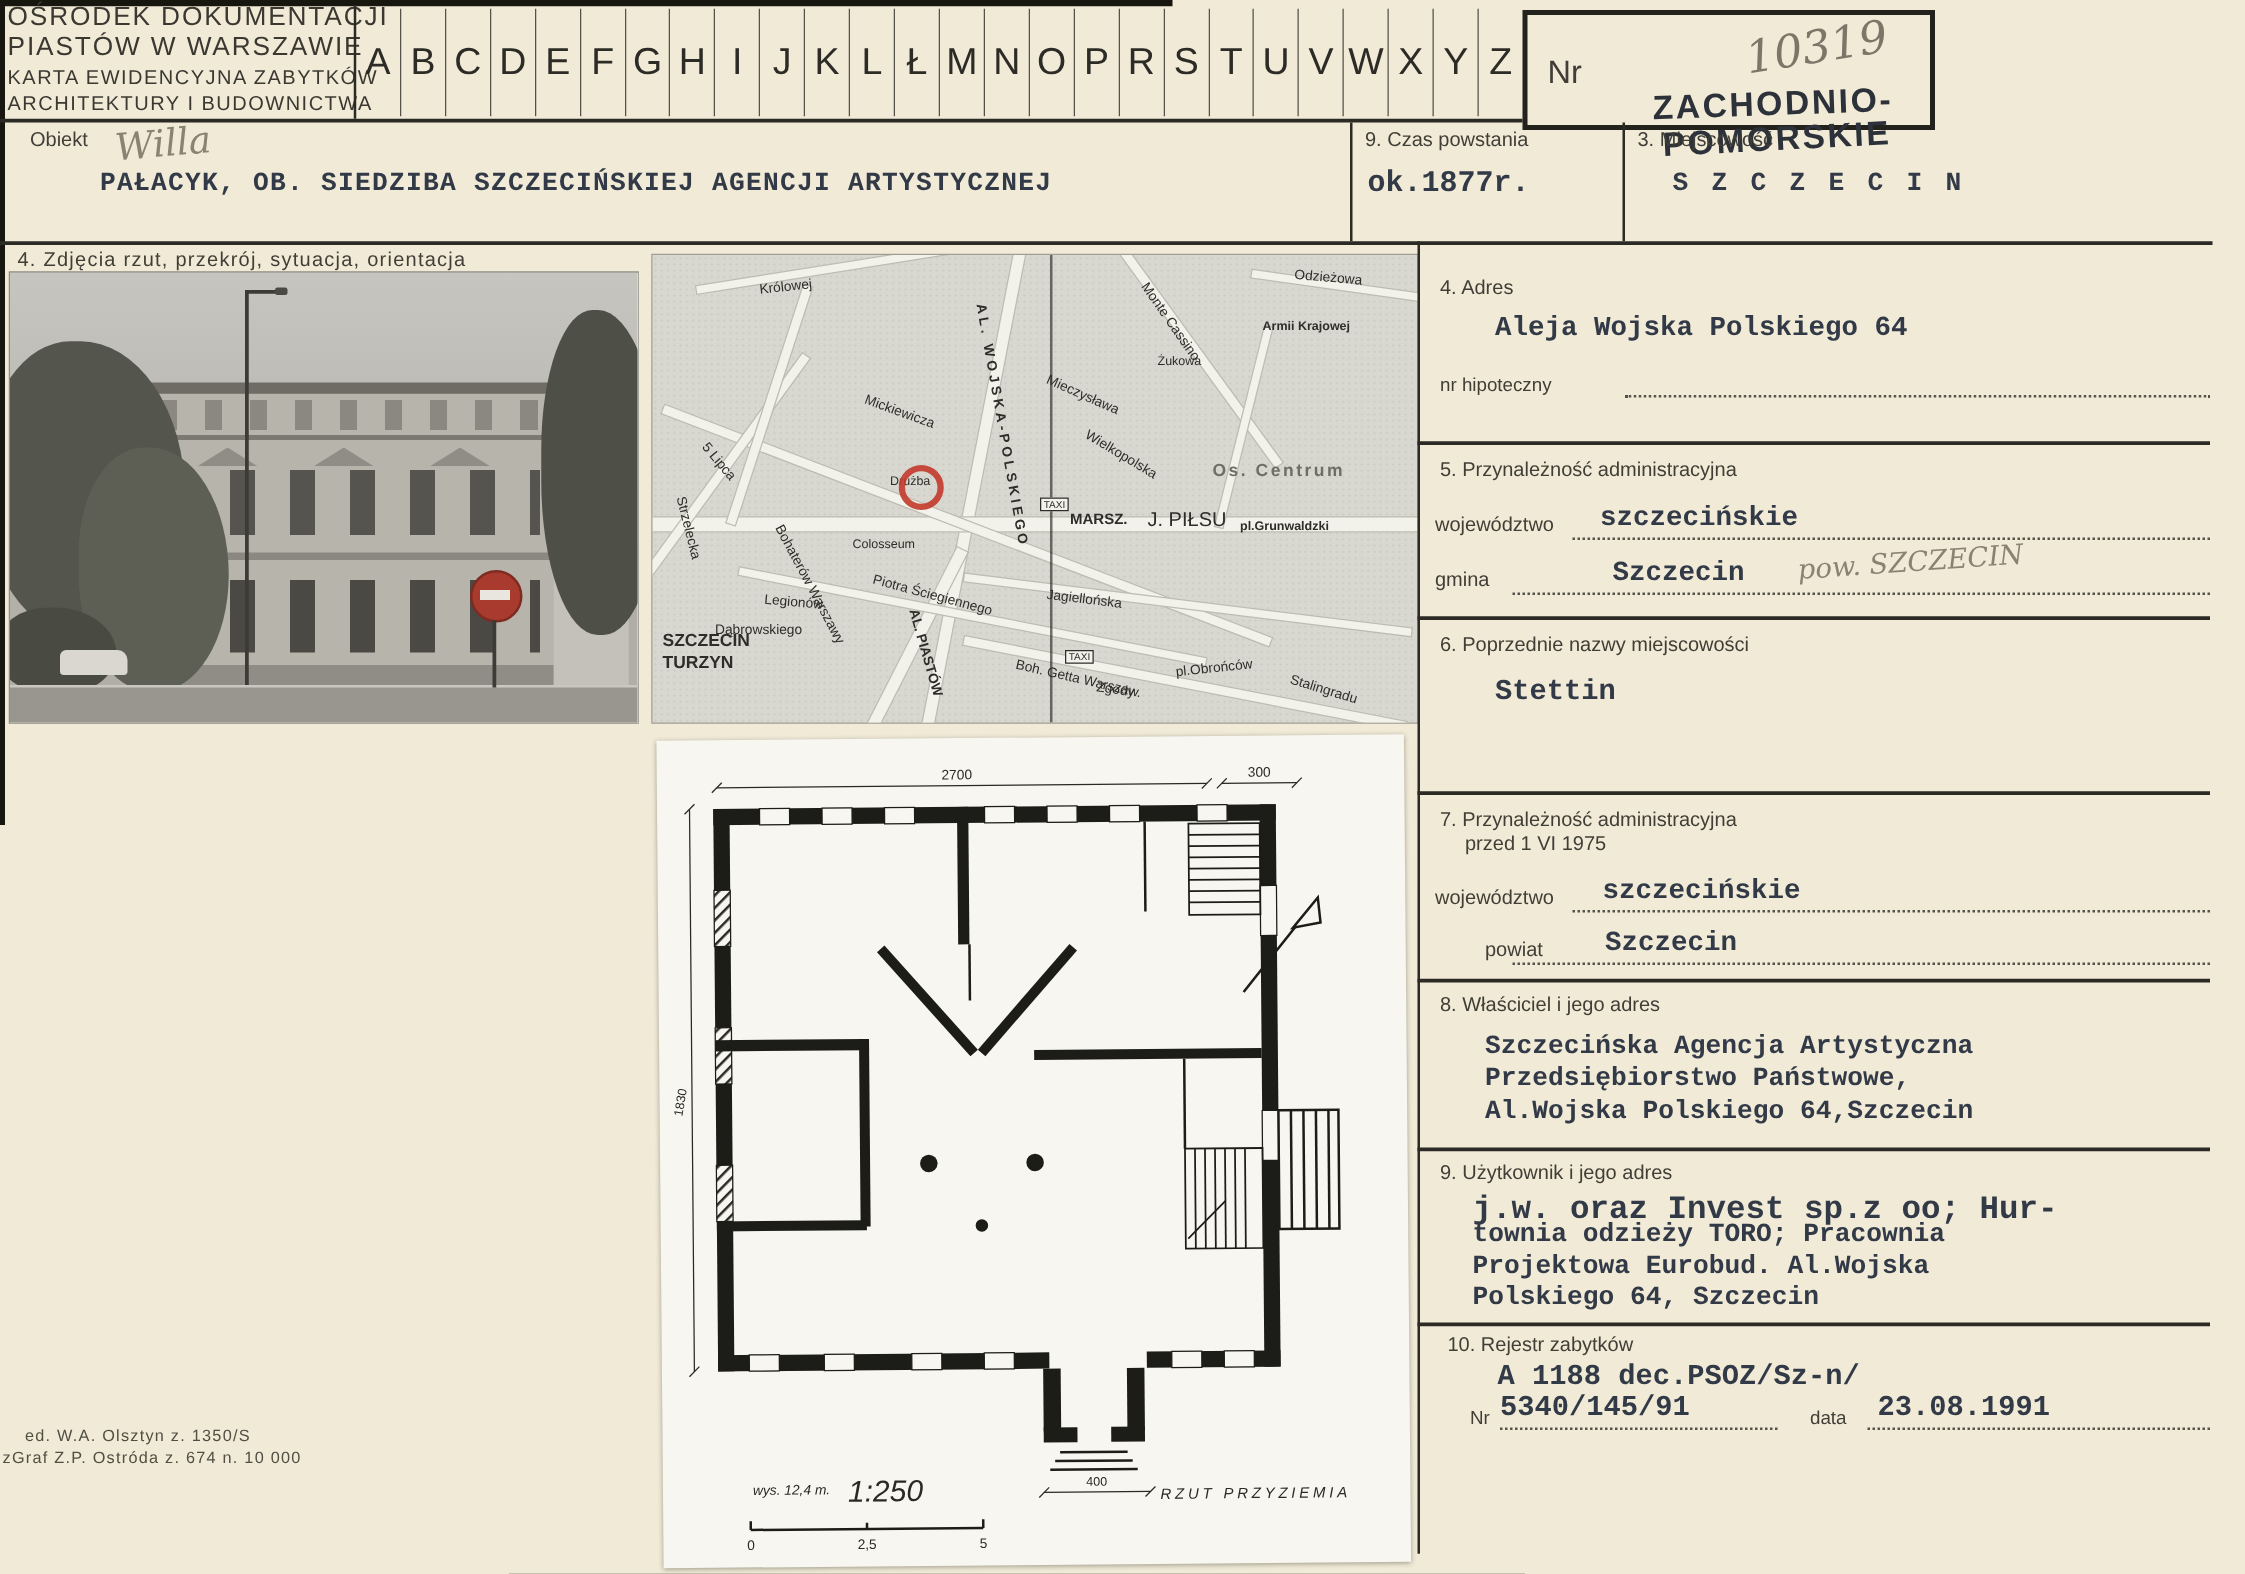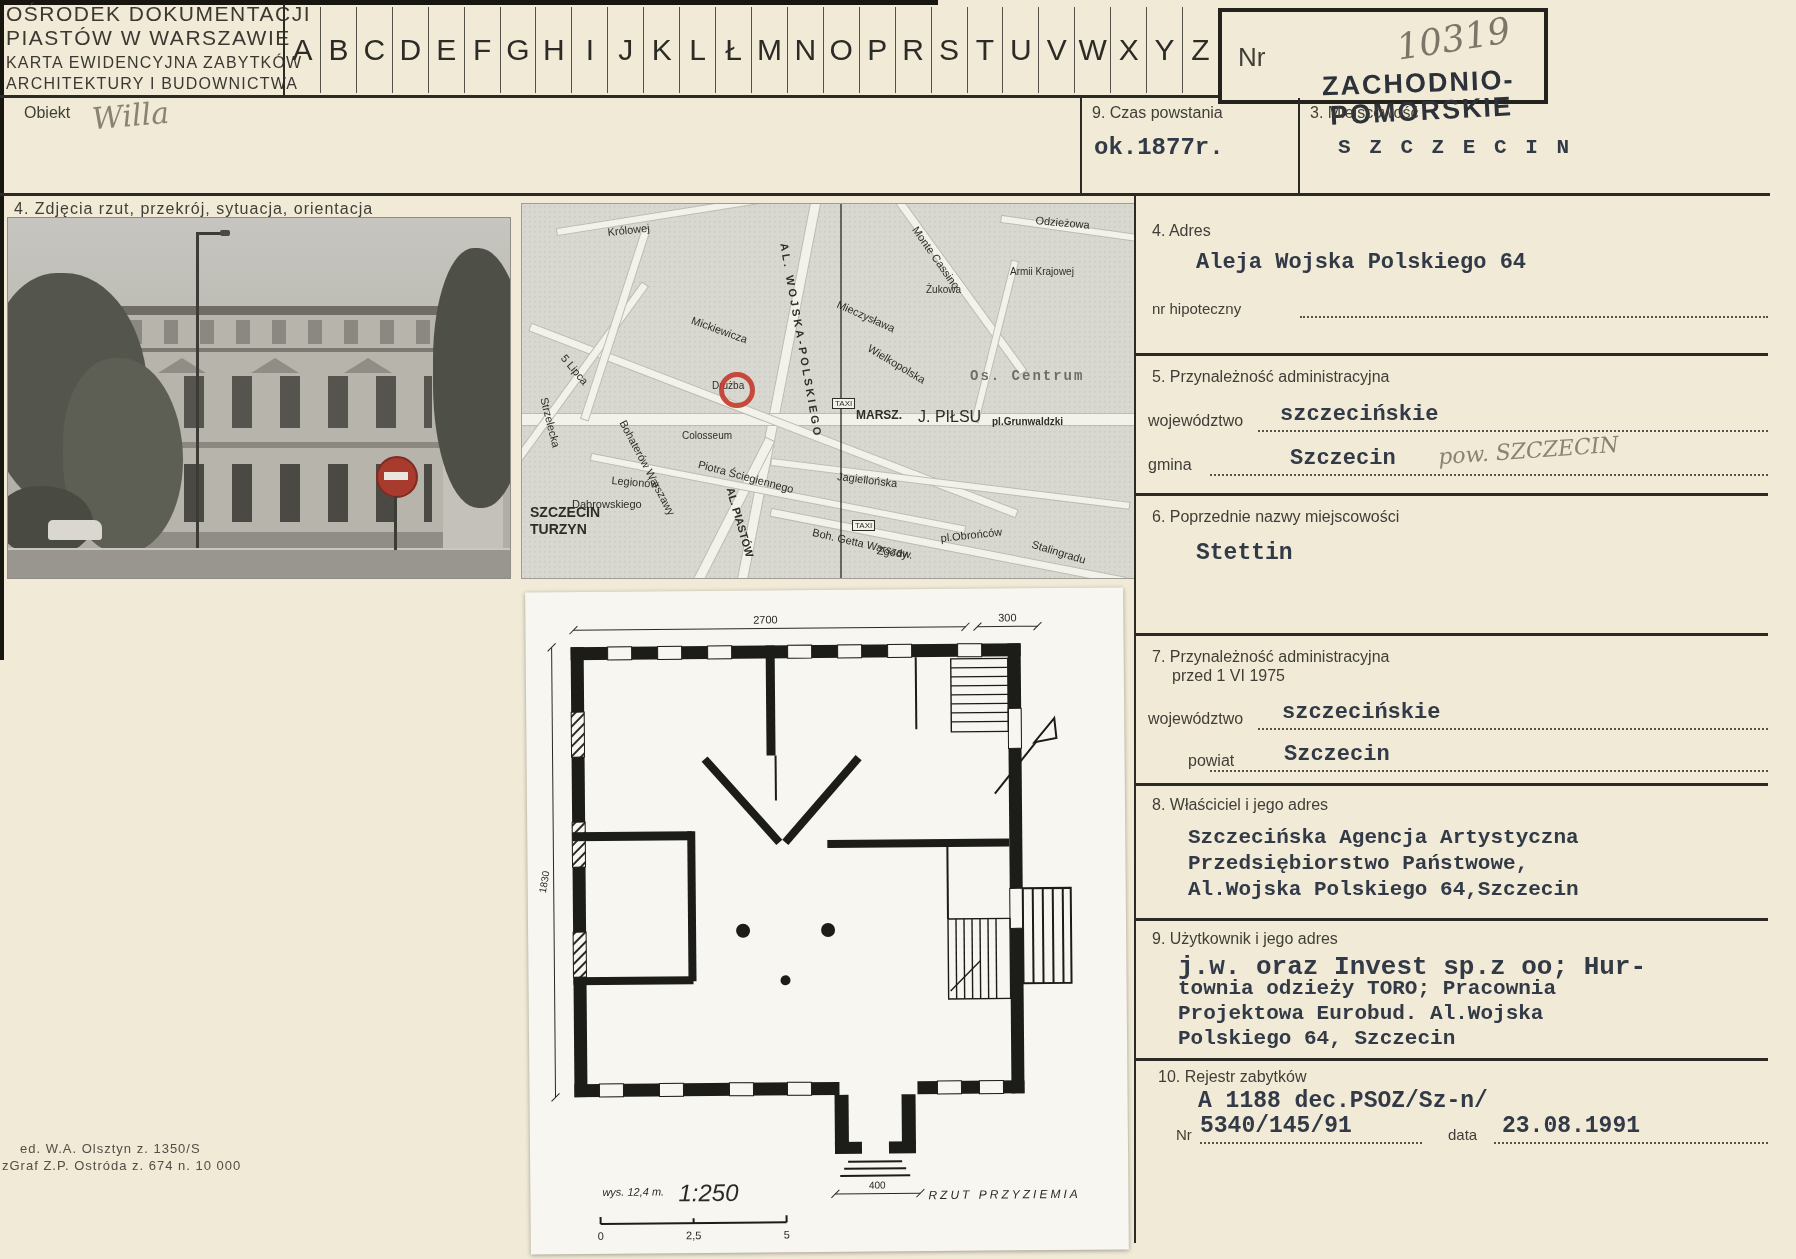--- a/index.html
+++ b/index.html
@@ -88,20 +88,21 @@
   <div class="abs rule-h" style="left:0;top:95px;width:1218px;height:3px;"></div>
 
   <div class="abs nrbox" style="left:1218px;top:8px;width:322px;height:88px;"></div>
   <div class="abs lbl" style="left:1238px;top:42px;font-size:26px;">Nr</div>
   <div class="abs hand" style="left:1396px;top:18px;font-size:36px;transform:rotate(-9deg);color:#7d7668;">10319</div>
   <div class="abs stamp" style="left:1322px;top:68px;font-size:27px;transform:rotate(-2deg);">ZACHODNIO-</div>
   <div class="abs stamp" style="left:1330px;top:96px;font-size:27px;transform:rotate(-3deg);">POMORSKIE</div>
 
   <div class="abs lbl" style="left:24px;top:104px;">Obiekt</div>
   <div class="abs hand" style="left:92px;top:98px;font-size:30px;transform:rotate(-5deg);">Willa</div>
+  <div class="abs tw" style="left:80px;top:136px;font-size:21px;letter-spacing:1px;">PAŁACYK, OB. SIEDZIBA SZCZECIŃSKIEJ AGENCJI ARTYSTYCZNEJ</div>
 
   <div class="abs rule-v" style="left:1080px;top:98px;width:2px;height:95px;"></div>
   <div class="abs lbl" style="left:1092px;top:104px;">9. Czas powstania</div>
   <div class="abs tw" style="left:1094px;top:134px;font-size:24px;">ok.1877r.</div>
   <div class="abs rule-v" style="left:1298px;top:98px;width:2px;height:95px;"></div>
   <div class="abs lbl" style="left:1310px;top:104px;">3. Miejscowość</div>
   <div class="abs tw" style="left:1338px;top:136px;font-size:21px;letter-spacing:3px;">S Z C Z E C I N</div>
 
   <div class="abs rule-h" style="left:0;top:193px;width:1770px;height:3px;"></div>
 
@@ -150,29 +151,29 @@
     <div class="street" style="left:35px;top:25px;width:210px;height:6px;transform:rotate(-9deg);transform-origin:left top;"></div>
     <div class="street" style="left:480px;top:12px;width:140px;height:6px;transform:rotate(8deg);transform-origin:left top;"></div>
     <div class="street" style="left:470px;top:55px;width:6px;height:165px;transform:rotate(14deg);"></div>
     <div class="street" style="left:90px;top:20px;width:7px;height:200px;transform:rotate(18deg);"></div>
 
     <div style="position:absolute;left:318px;top:0;width:2px;height:374px;background:rgba(25,25,20,.6);"></div>
 
     <div class="maplbl" style="left:85px;top:22px;transform:rotate(-6deg);">Królowej</div>
     <div class="maplbl" style="left:268px;top:38px;transform:rotate(80deg);letter-spacing:3px;font-weight:700;">AL. WOJSKA-POLSKIEGO</div>
     <div class="maplbl" style="left:398px;top:20px;transform:rotate(55deg);">Monte Cassino</div>
-    <div class="maplbl" style="left:488px;top:52px;font-size:10px;font-weight:400;margin-top:10px;">Armii Krajowej</div>
+    <div class="maplbl" style="left:488px;top:52px;font-size:10px;font-weight:700;">Armii Krajowej</div>
     <div class="maplbl" style="left:172px;top:110px;transform:rotate(20deg);">Mickiewicza</div>
     <div class="maplbl" style="left:46px;top:148px;transform:rotate(50deg);">5 Lipca</div>
     <div class="maplbl" style="left:28px;top:192px;transform:rotate(76deg);">Strzelecka</div>
     <div class="maplbl" style="left:316px;top:266px;transform:rotate(7deg);">Jagiellońska</div>
     <div class="maplbl" style="left:106px;top:214px;transform:rotate(62deg);">Bohaterów Warszawy</div>
     <div class="maplbl" style="left:350px;top:138px;transform:rotate(31deg);">Wielkopolska</div>
     <div class="maplbl" style="left:318px;top:94px;transform:rotate(24deg);">Mieczysława</div>
-    <div class="maplbl" style="left:448px;top:164px;font-size:14px;color:#6f6e66;font-weight:700;letter-spacing:2px;font-family:Liberation Mono, monospace;">Os. Centrum</div>
+    <div class="maplbl" style="left:448px;top:164px;font-size:14px;color:#6f6e66;font-weight:700;letter-spacing:2px;">Os. Centrum</div>
     <div class="maplbl" style="left:290px;top:204px;font-size:12px;font-weight:700;margin-left:44px;">MARSZ.</div>
     <div class="maplbl" style="left:396px;top:204px;font-size:16px;font-weight:400;">J. PIŁSU</div>
     <div class="maplbl" style="left:470px;top:212px;font-size:10px;font-weight:700;">pl.Grunwaldzki</div>
     <div class="maplbl" style="left:190px;top:176px;font-size:10px;">Drużba</div>
     <div class="maplbl" style="left:160px;top:226px;font-size:10px;">Colosseum</div>
     <div class="maplbl" style="left:8px;top:300px;font-size:14px;font-weight:700;">SZCZECIN</div>
     <div class="maplbl" style="left:8px;top:317px;font-size:14px;font-weight:700;">TURZYN</div>
     <div class="maplbl" style="left:214px;top:282px;transform:rotate(74deg);font-weight:700;">AL. PIASTÓW</div>
     <div class="maplbl" style="left:90px;top:270px;transform:rotate(5deg);">Legionów</div>
     <div class="maplbl" style="left:50px;top:294px;">Dąbrowskiego</div>

